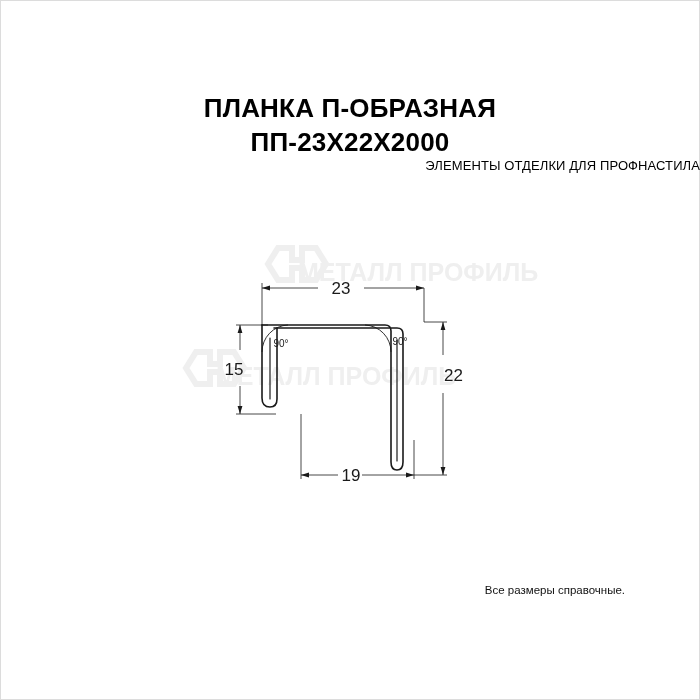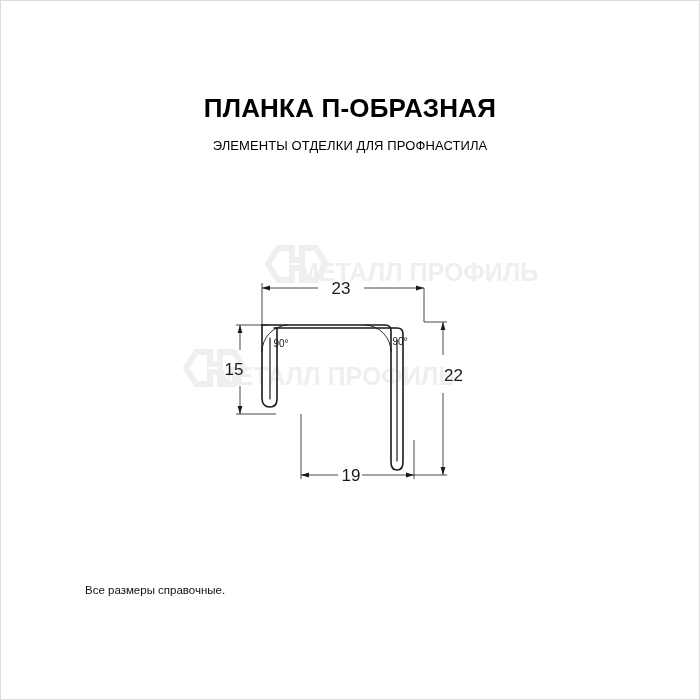--- a/index.html
+++ b/index.html
@@ -48,34 +48,34 @@
     font-size: 26px;
     font-weight: bold;
     letter-spacing: 0.2px;
     line-height: 32px;
     color: #000000;
     margin-top: 2px;
   }
   .subtitle {
     font-size: 13px;
     color: #000000;
-    margin-top: 14px;
     letter-spacing: 0.1px;
+    text-align: right;
   }
   
   .notes {
     position: absolute;
     left: 85px;
     top: 581px;
     width: 540px;
     font-size: 11.5px;
     line-height: 18px;
     color: #111111;
   }
-  .notes div { white-space: nowrap; }
+  .notes div { white-space: nowrap; text-align: right; }
 
   
   #drawing {
     position: absolute;
     left: 0;
     top: 0;
     width: 700px;
     height: 700px;
   }
   
@@ -178,20 +178,21 @@
       <text x="234" y="375" font-size="17" text-anchor="middle">15</text>
       <text x="444" y="381" font-size="17" text-anchor="start">22</text>
       <text x="351" y="481" font-size="17" text-anchor="middle">19</text>
       <text x="281" y="347" font-size="10" text-anchor="middle">90°</text>
       <text x="400" y="345" font-size="10" text-anchor="middle">90°</text>
     </g>
   </svg>
 
   <div class="title-block">
     <div class="title-line1">ПЛАНКА П-ОБРАЗНАЯ</div>
+    <div class="title-line2">ПП-23Х22Х2000</div>
     <div class="subtitle">ЭЛЕМЕНТЫ ОТДЕЛКИ ДЛЯ ПРОФНАСТИЛА</div>
   </div>
 
   <div class="notes">
     <div>Все размеры справочные.</div>
   </div>
 
 </div>
 
 </body></html>

